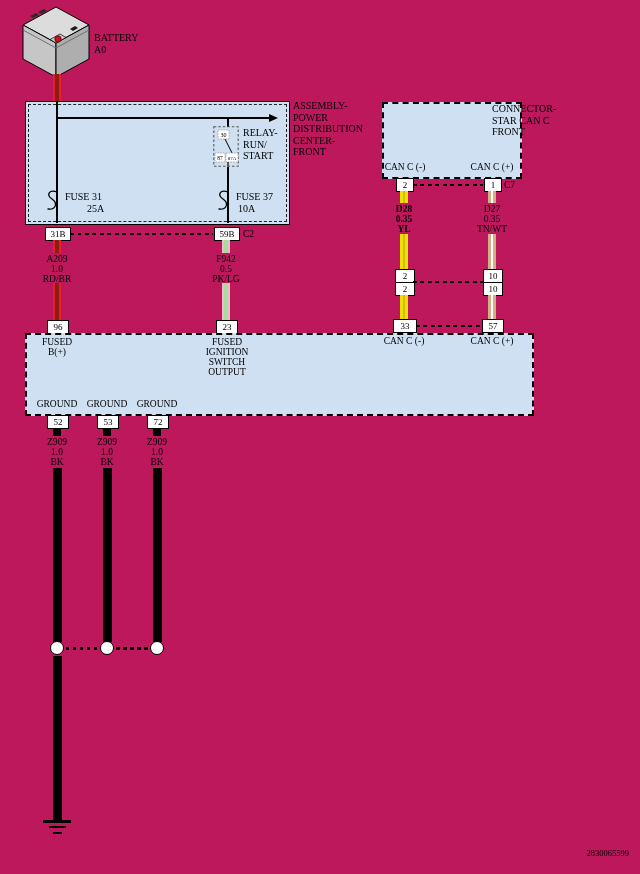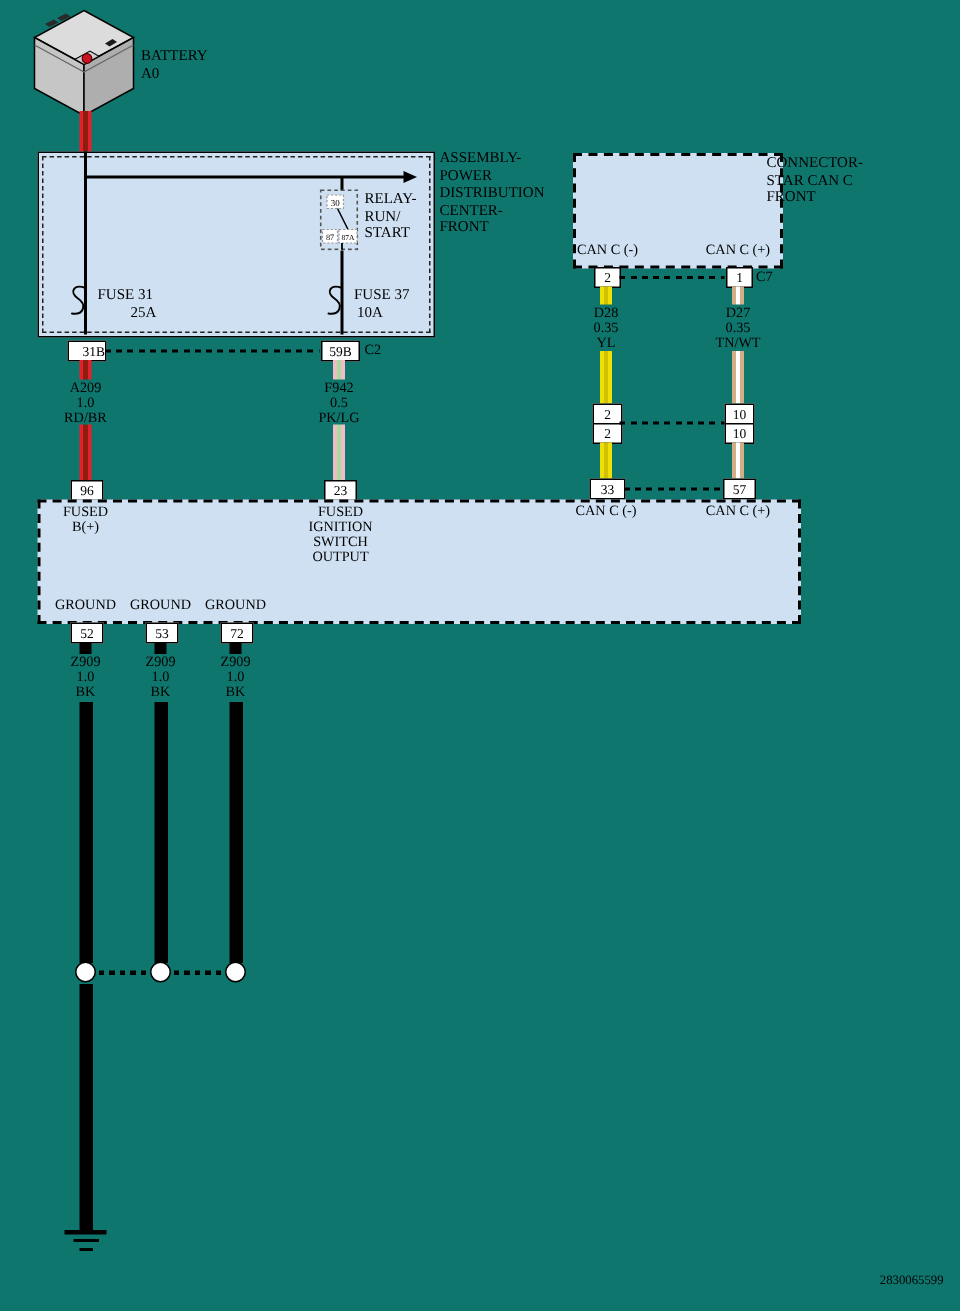--- a/index.html
+++ b/index.html
@@ -1,16 +1,16 @@
 <!DOCTYPE html>
 <html><head>
 <meta charset="utf-8">
 <style>
   html,body{margin:0;padding:0;background:#fff;}
-  #stage{position:relative;width:640px;height:874px;background:#0f766e;overflow:hidden;
+  #stage{position:relative;width:640px;height:874px;background:#be185d;overflow:hidden;
          font-family:"Liberation Serif","DejaVu Serif",serif;color:#000;}
   .abs{position:absolute;}
   .t{position:absolute;white-space:nowrap;font-size:10px;line-height:11.5px;}
   .t9{position:absolute;white-space:nowrap;font-size:9.5px;line-height:10px;}
   .wl{position:absolute;text-align:center;font-size:9.5px;line-height:10px;white-space:nowrap;}
   .pin{position:absolute;background:#fff;border:1px solid #000;font-size:9px;
        line-height:12px;height:12px;text-align:center;}
   .bluebox{position:absolute;background:#cfe0f2;}
   .line{position:absolute;background:#000;}
   .hd{position:absolute;height:1.6px;
@@ -92,21 +92,21 @@
   </svg>
   <div class="t" style="left:65px;top:191px;">FUSE 31</div>
   <div class="t" style="left:67px;top:203px;margin-left:20px;">25A</div>
 
   <svg class="abs" style="left:216px;top:189px;" width="14" height="24" viewBox="0 0 14 24">
     <path d="M 12 3 C 4 0 1 6 7 10 C 13 14 11 21 3 20" fill="none" stroke="#000" stroke-width="1.3" stroke-linecap="round"></path>
   </svg>
   <div class="t" style="left:236px;top:191px;">FUSE 37</div>
   <div class="t" style="left:238px;top:203px;">10A</div>
 
-  <div class="pin" style="left:45px;top:227px;width:24px;text-align:right;">31B</div>
+  <div class="pin" style="left:45px;top:227px;width:24px;">31B</div>
   <div class="pin" style="left:214px;top:227px;width:24px;">59B</div>
   <div class="t9" style="left:243px;top:229px;">C2</div>
   <div class="hd" style="left:70px;top:233px;width:143px;"></div>
 
   <div class="wire w-red" style="left:53px;top:240px;height:13px;"></div>
   <div class="wl" style="left:27px;top:254px;width:60px;">
     <div>A209</div>
     <div>1.0</div>
     <div>RD/BR</div>
   </div>
@@ -116,34 +116,34 @@
   <div class="wire w-pklg" style="left:222px;top:240px;height:13px;"></div>
   <div class="wl" style="left:196px;top:254px;width:60px;">
     <div>F942</div>
     <div>0.5</div>
     <div>PK/LG</div>
   </div>
   <div class="wire w-pklg" style="left:222px;top:283px;height:37px;"></div>
   <div class="pin" style="left:216px;top:320px;width:20px;">23</div>
 
   <div class="bluebox dashbox" style="left:382px;top:102px;width:136px;height:73px;"></div>
-  <div class="t" style="left:511px;top:103px;">
+  <div class="t" style="left:492px;top:103px;">
     <div>CONNECTOR-</div>
     <div>STAR CAN C</div>
     <div>FRONT</div>
   </div>
   <div class="wl" style="left:377px;top:162px;width:56px;">CAN C (-)</div>
   <div class="wl" style="left:464px;top:162px;width:56px;">CAN C (+)</div>
   <div class="pin" style="left:396px;top:178px;width:16px;">2</div>
   <div class="pin" style="left:484px;top:178px;width:16px;">1</div>
   <div class="t9" style="left:504px;top:180px;">C7</div>
   <div class="hd" style="left:413px;top:184px;width:70px;"></div>
 
   <div class="wire w-yl" style="left:400px;top:191px;height:12px;"></div>
-  <div class="wl" style="left:374px;top:204px;width:60px;">
+  <div class="wl" style="left:374px;top:204px;width:60px;font-weight:bold;">
     <div>D28</div>
     <div>0.35</div>
     <div>YL</div>
   </div>
   <div class="wire w-yl" style="left:400px;top:234px;height:35px;"></div>
   <div class="pin" style="left:395px;top:269px;width:18px;">2</div>
   <div class="pin" style="left:395px;top:282px;width:18px;">2</div>
   <div class="wire w-yl" style="left:400px;top:295px;height:24px;"></div>
   <div class="pin" style="left:393px;top:319px;width:22px;">33</div>
 

